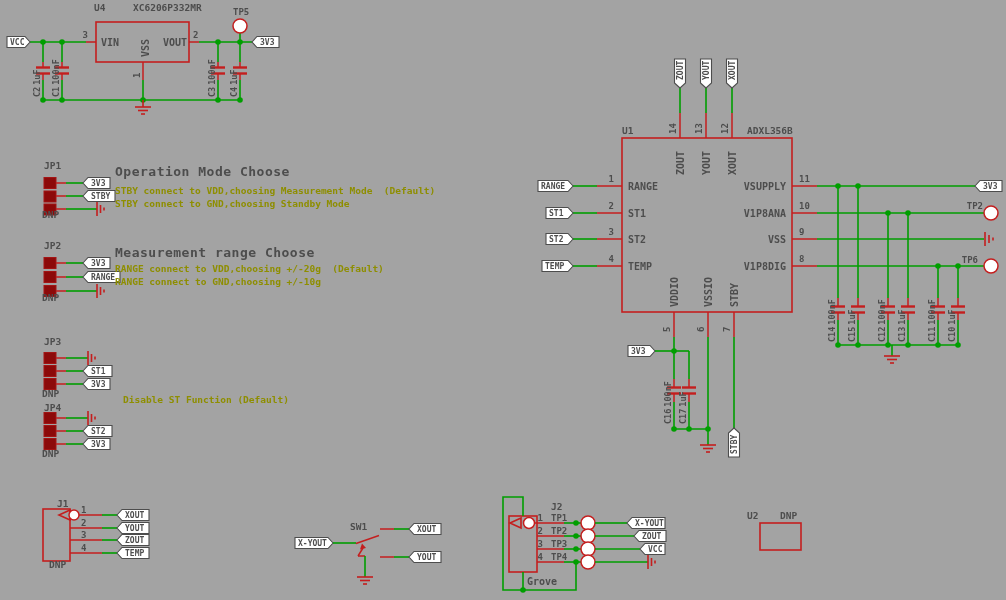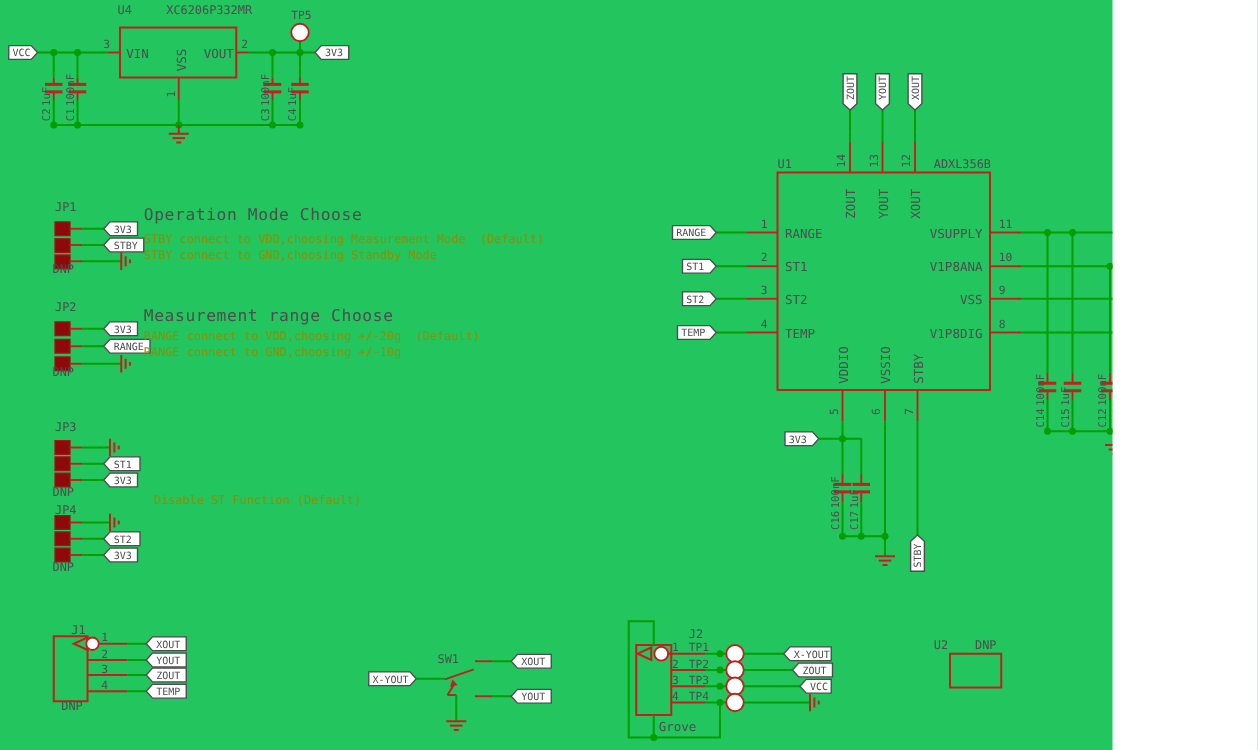--- a/index.html
+++ b/index.html
@@ -1,16 +1,16 @@
 <!DOCTYPE html>
 <html><head>
 <meta charset="utf-8">
 <style>
   html,body{margin:0;padding:0;background:#fff;}
-  .canvas{position:relative;width:890px;height:600px;background:#22c55e;overflow:hidden;}
+  .canvas{position:relative;width:1006px;height:600px;background:#a3a3a3;overflow:hidden;font-weight:bold;}
   svg{display:block;}
   svg text{font-family:"DejaVu Sans Mono","Liberation Mono",monospace;fill:#4d4d4d;}
   .wire{stroke:#009e00;stroke-width:1.6;fill:none;}
   .pin{stroke:#c41e1e;stroke-width:1.5;fill:none;}
   .part{stroke:#c41e1e;stroke-width:1.6;fill:none;}
   .plate{stroke:#c41e1e;stroke-width:2.4;fill:none;}
   .gnd{stroke:#c41e1e;stroke-width:1.6;fill:none;}
   .dot{fill:#009e00;stroke:none;}
   .pad{fill:#8c0a0a;stroke:#a31414;stroke-width:1;}
   .flag{fill:#ffffff;stroke:#4d4d4d;stroke-width:1.1;}

